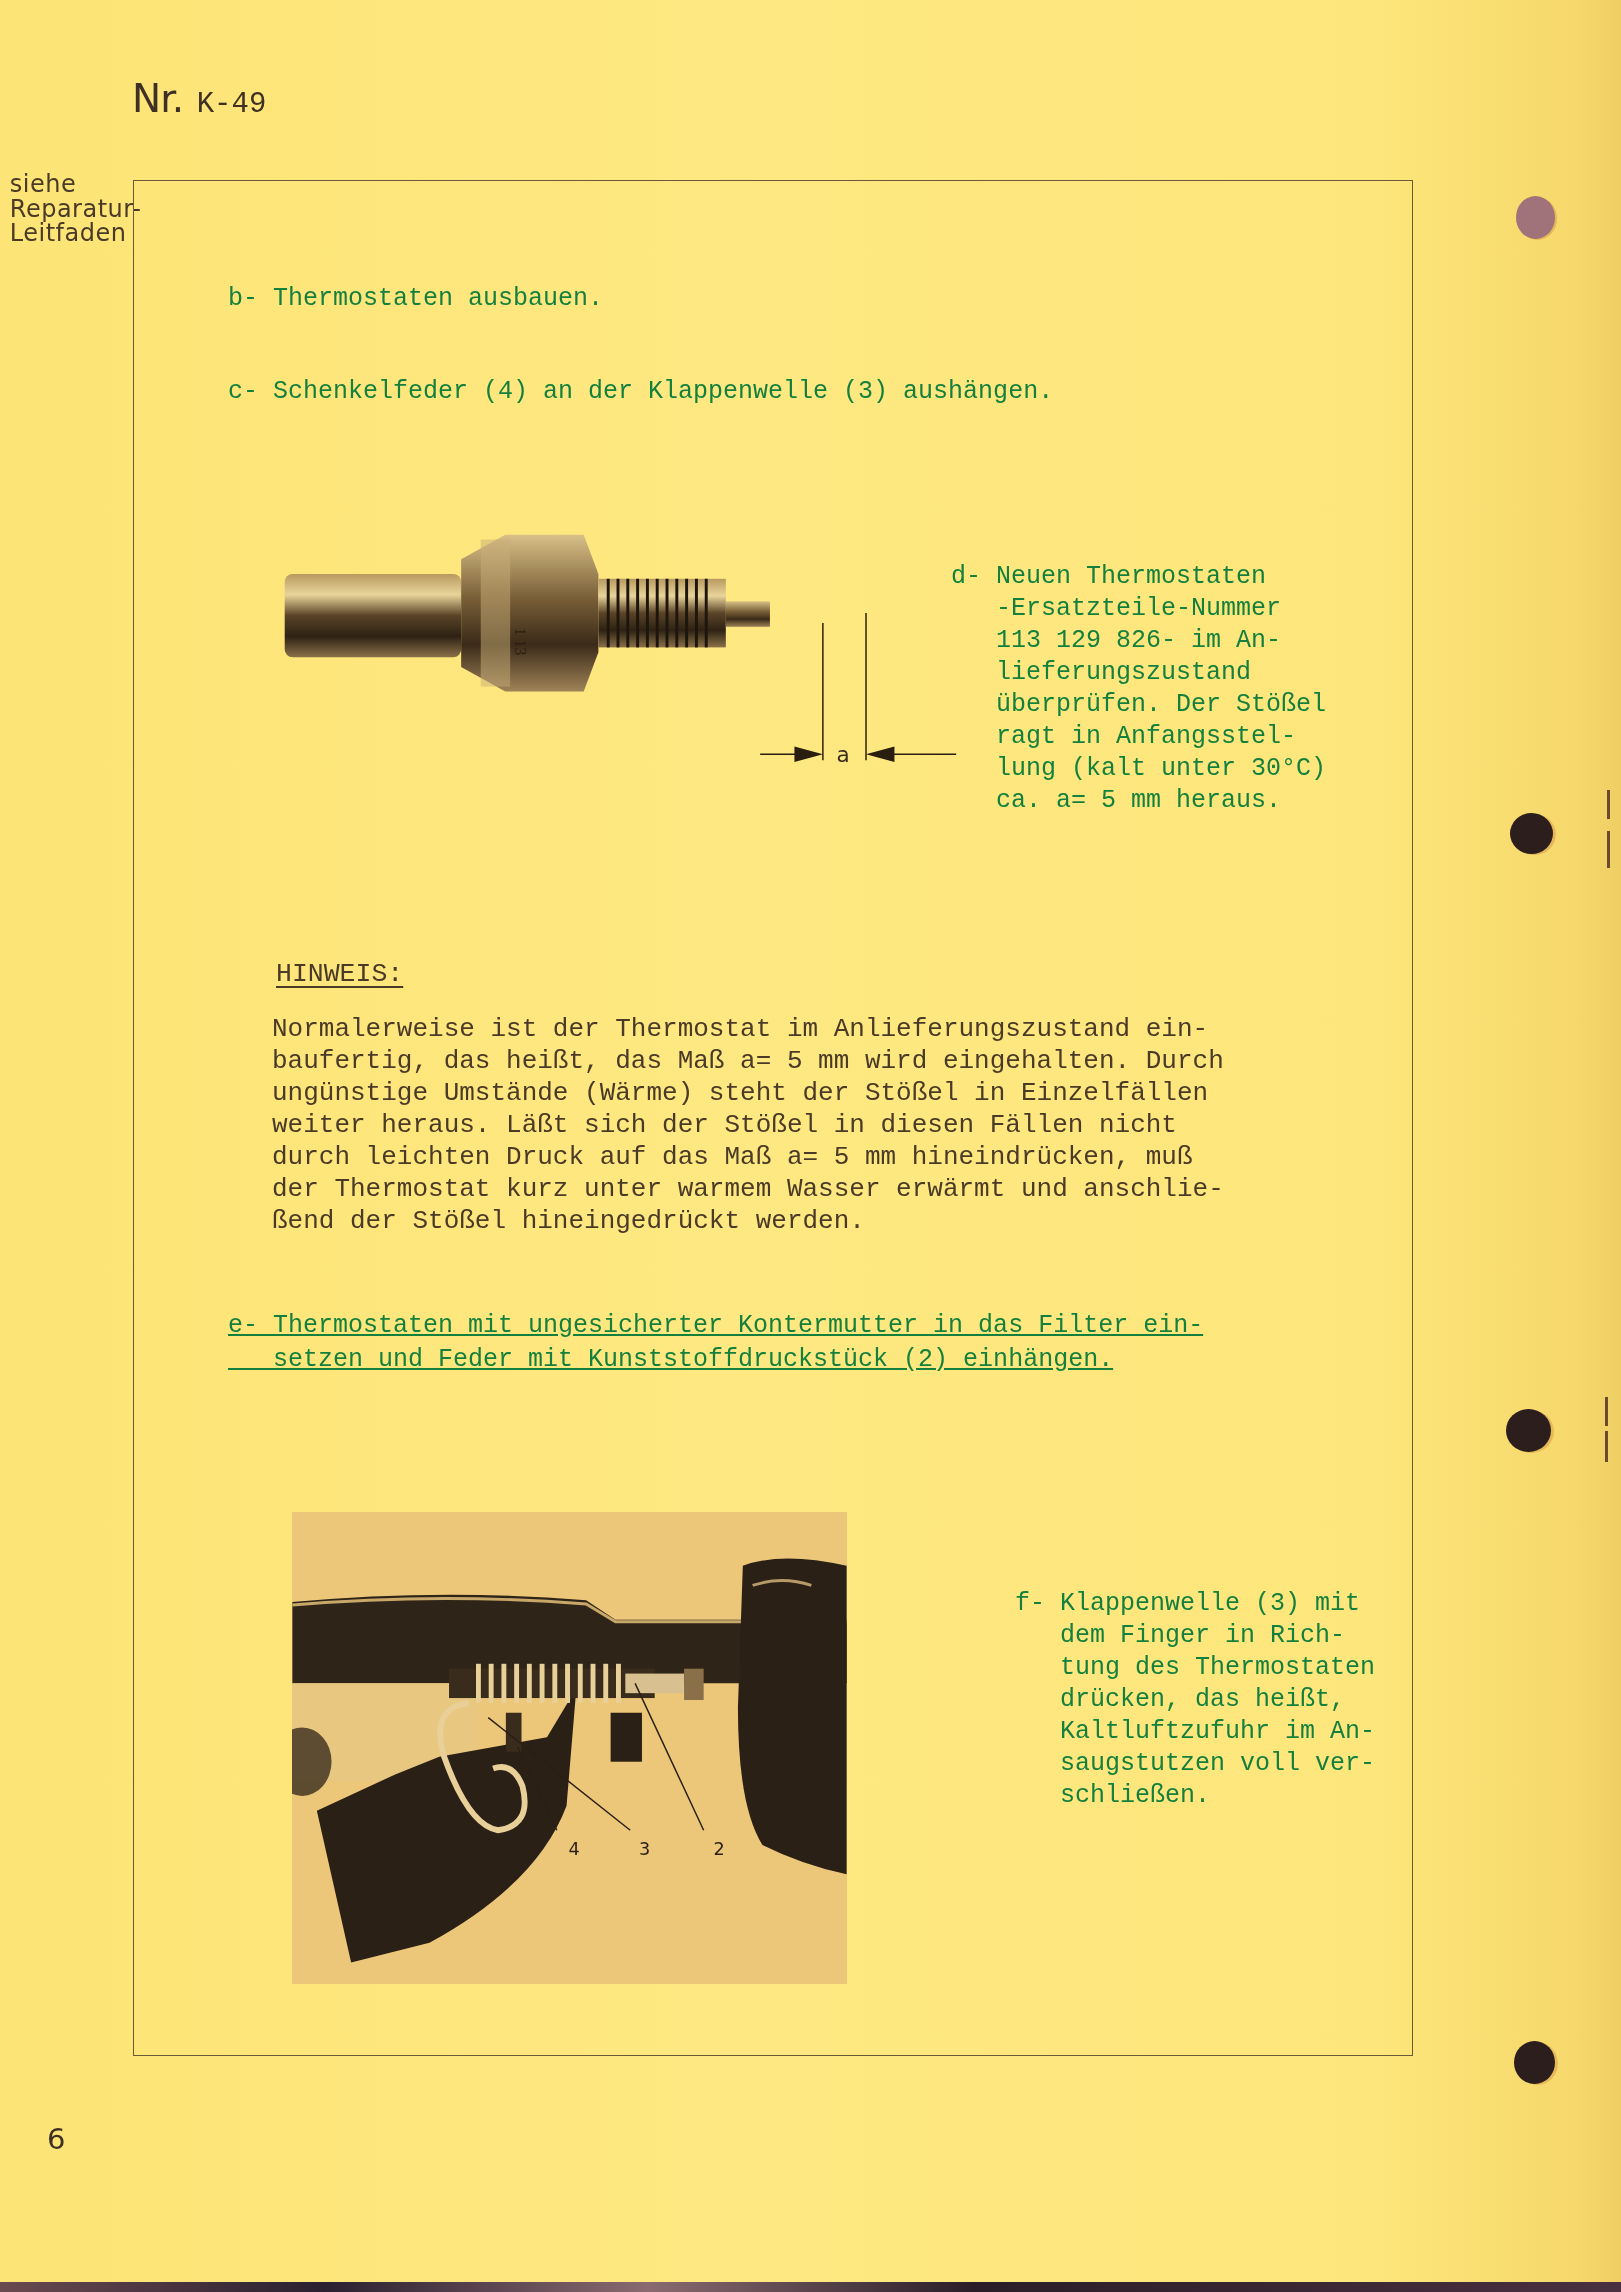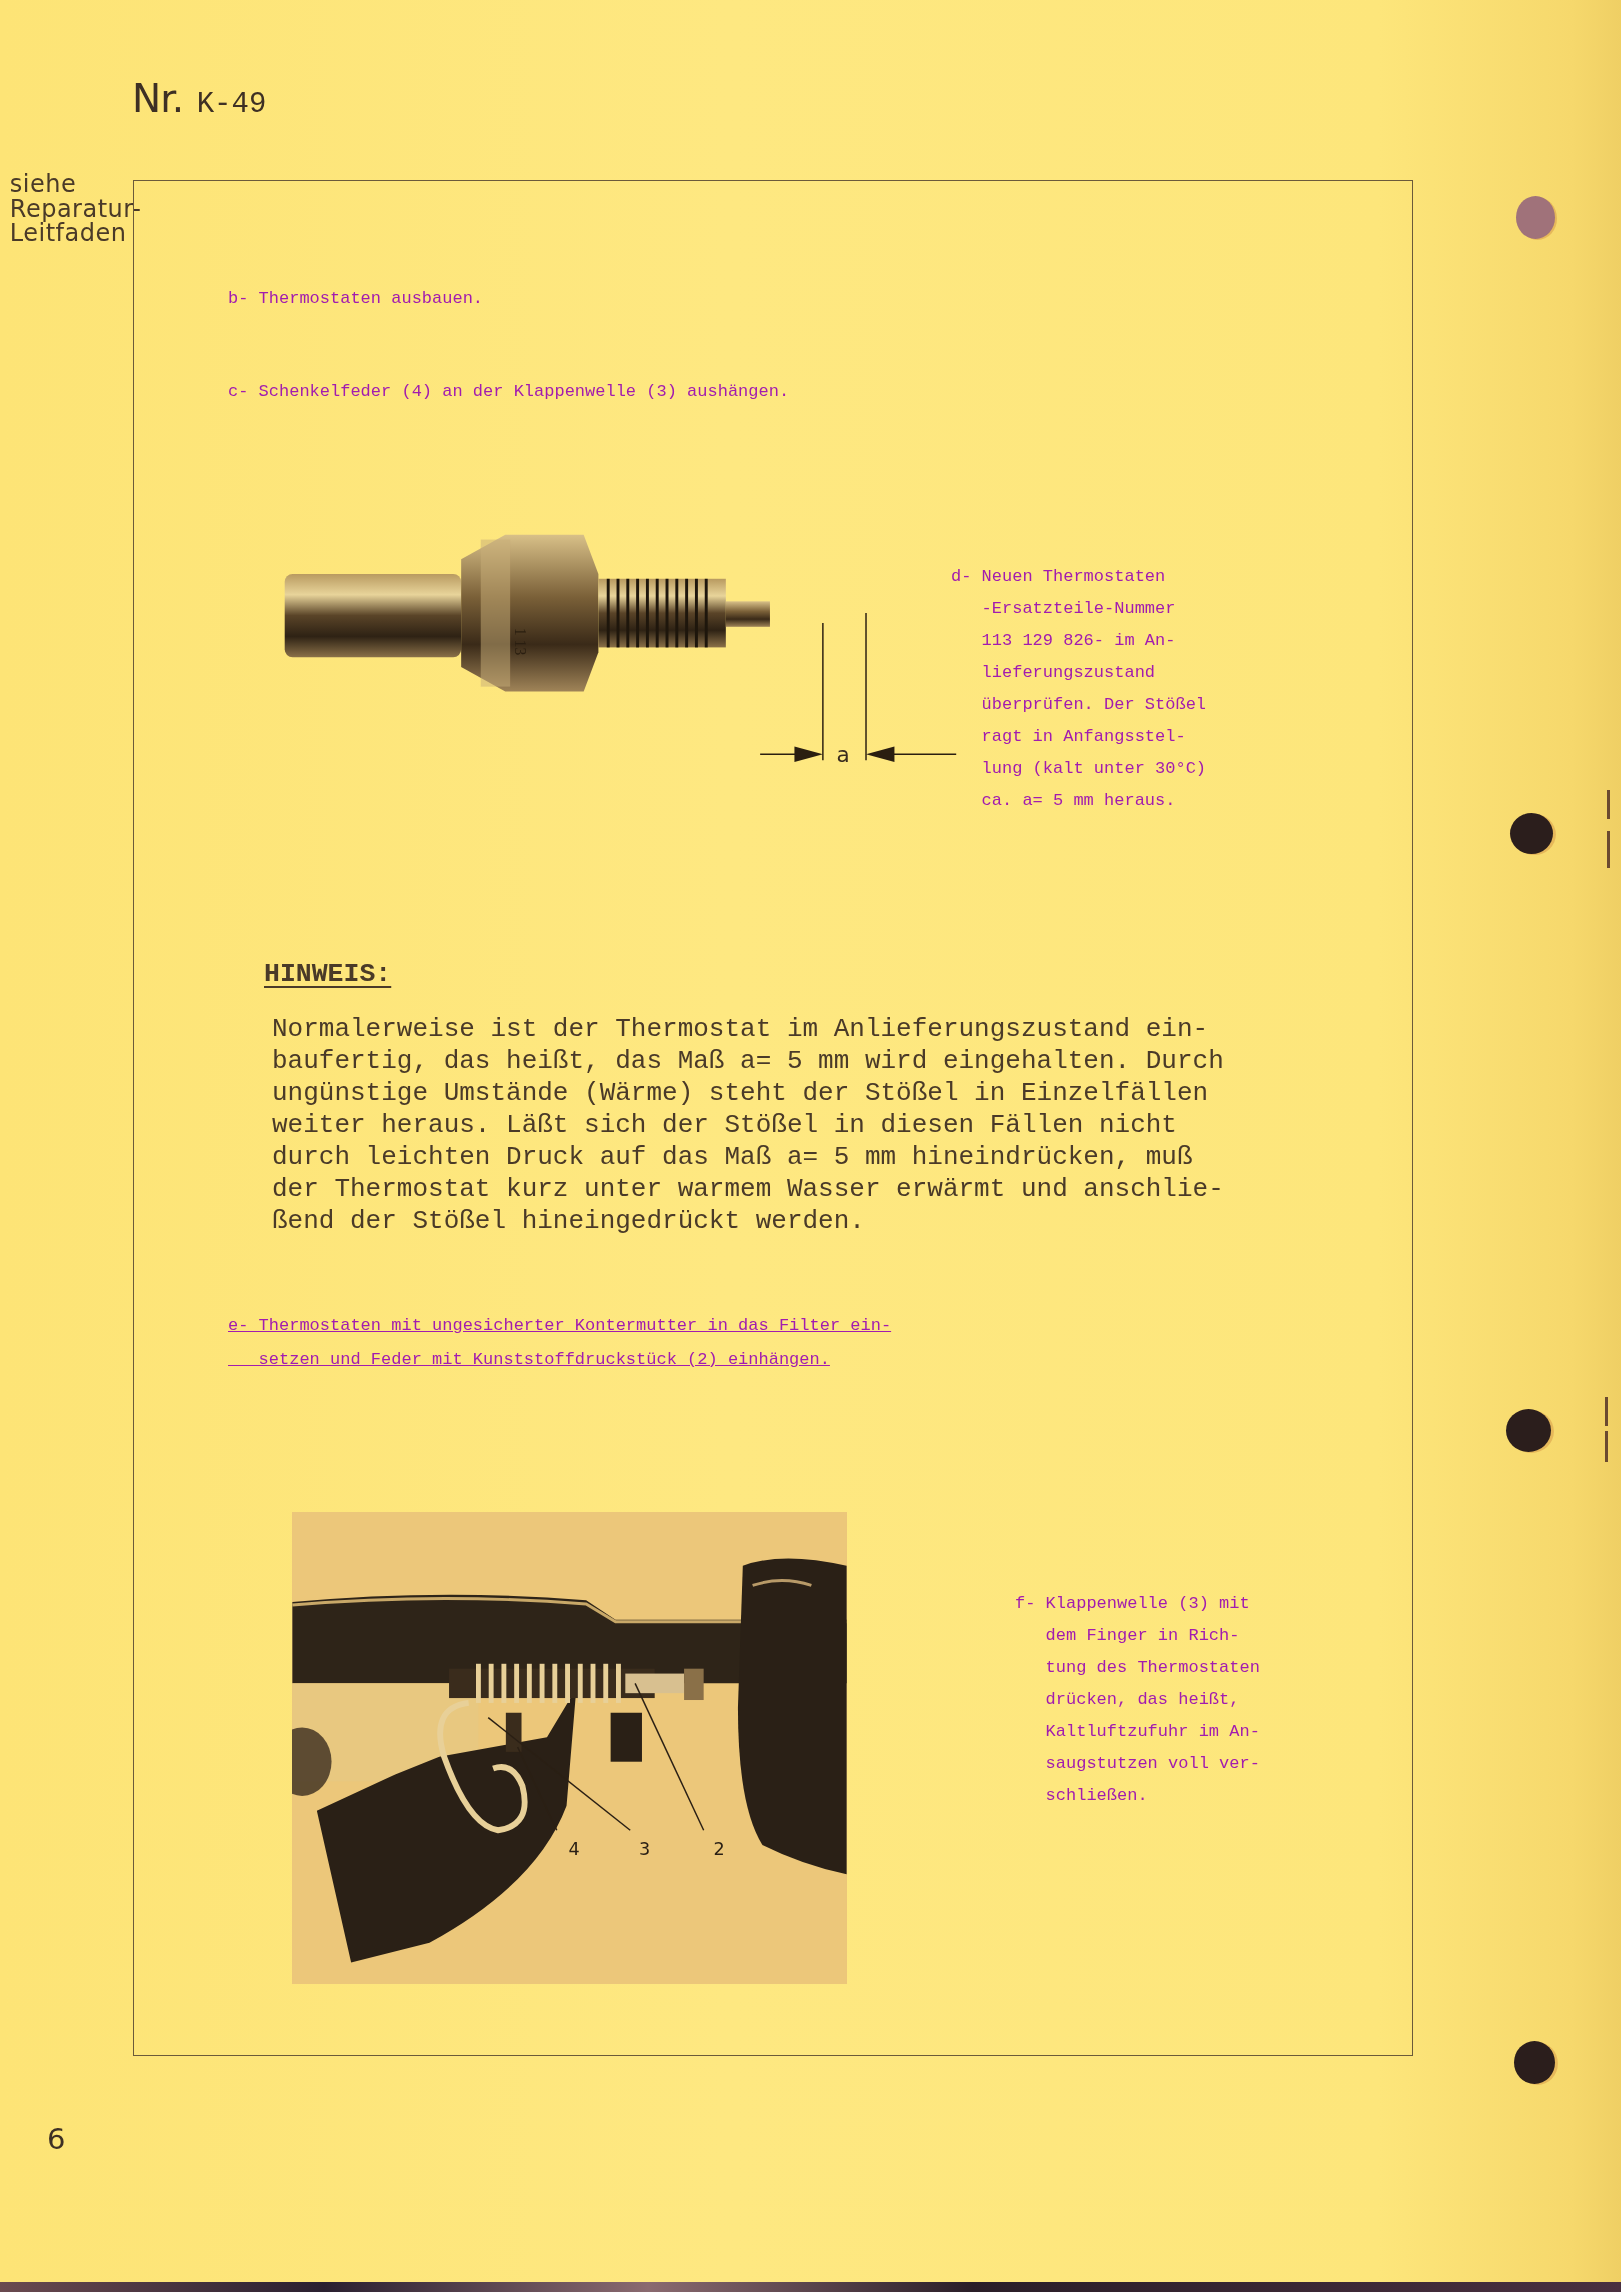--- a/index.html
+++ b/index.html
@@ -13,25 +13,25 @@
   .sans { font-family: "DejaVu Sans", "Liberation Sans", sans-serif; }
   .mono { font-family: "Liberation Mono", "DejaVu Sans Mono", monospace; }
 
   .header-nr { left: 132px; top: 76px; font-size: 39px; color: #3e3024; letter-spacing: -1px; }
   .header-code { font-size: 29px; margin-left: 13.7px; letter-spacing: 0; }
 
   .sidenote { left: 9.8px; top: 172px; font-size: 24px; line-height: 24.5px; color: #4a3a28; letter-spacing: 0.5px; }
 
   .frame { left: 133px; top: 180px; width: 1280px; height: 1876px; border: 1.5px solid #6b5a3a; box-sizing: border-box; }
 
-  .step { font-size: 17px; line-height: 34px; color: #a21caf; white-space: pre; }
+  .step { font-size: 25px; line-height: 34px; color: #15803d; white-space: pre; }
   .step-b { left: 228px; top: 282px; }
   .step-c { left: 228px; top: 375px; text-align: center; }
   .step-d { left: 951px; top: 522px; line-height: 32px; margin-top: 39px; }
-  .note-title { left: 264px; top: 959px; font-size: 26.5px; text-decoration: underline; text-decoration-thickness: 2px; text-underline-offset: 4.9px; font-weight: bold; }
+  .note-title { left: 276px; top: 959px; font-size: 26.5px; text-decoration: underline; text-decoration-thickness: 2px; text-underline-offset: 4.9px; }
   .note-body { left: 272px; top: 1013px; font-size: 26px; line-height: 32px; white-space: pre; }
   .step-e { left: 228px; top: 1309px; line-height: 34px; text-decoration: underline; }
   .step-f { left: 975px; top: 1588px; line-height: 32px; margin-left: 40px; }
 
   .figure1 { left: 270px; top: 515px; width: 696px; height: 255px; }
   .figure2 { left: 292px; top: 1512px; width: 555px; height: 472px; background: #ecc77a; }
 
   .dim-label { font-family: "DejaVu Sans", "Liberation Sans", sans-serif; font-size: 22px; fill: #3a2c1e; }
   .callout { font-family: "DejaVu Sans", "Liberation Sans", sans-serif; font-size: 18px; fill: #2a1f14; }
 

